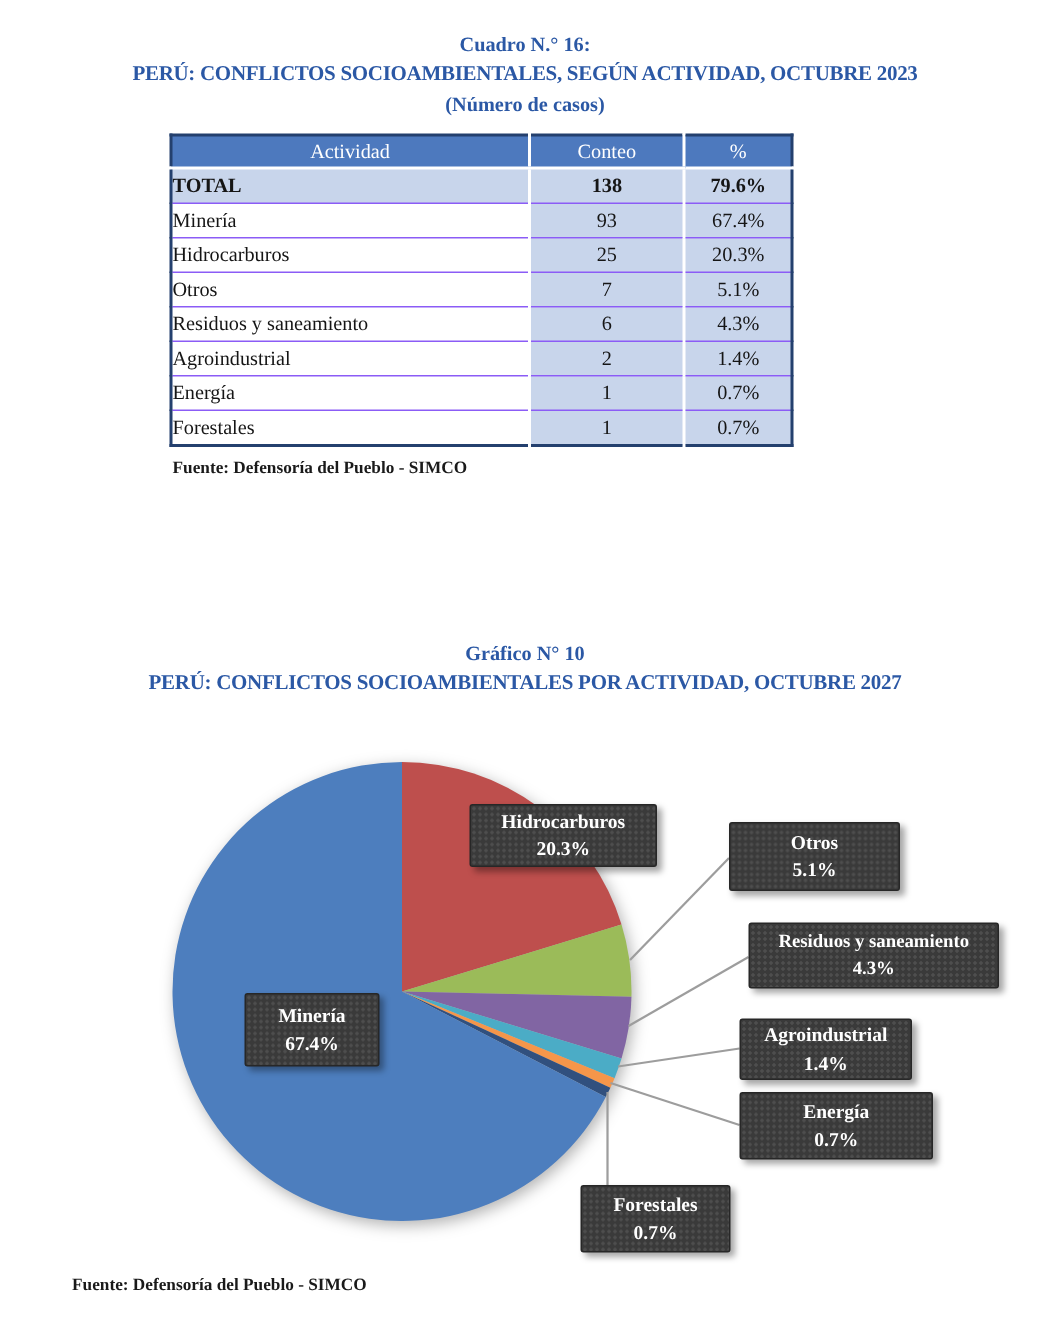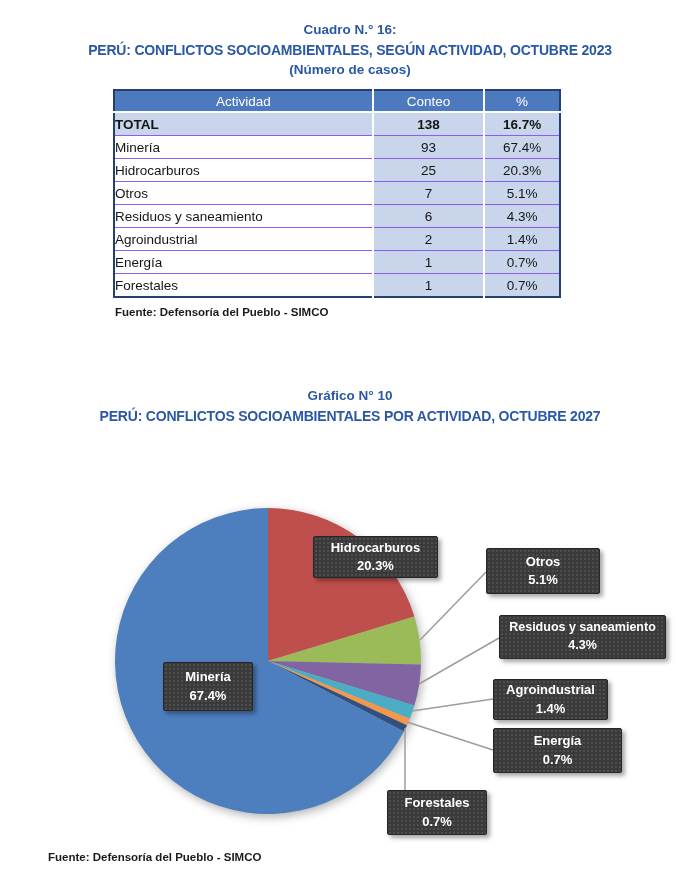--- a/index.html
+++ b/index.html
@@ -1,31 +1,31 @@
 <!DOCTYPE html>
 <html><head>
 <meta charset="utf-8">
 <style>
   html,body { margin:0; padding:0; background:#fff; }
   #page {
     position:relative; width:700px; height:890px; background:#ffffff;
-    font-family:Liberation Sans, sans-serif; overflow:hidden;
+    font-family:Liberation Serif, serif; overflow:hidden;
   }
 
   
   .title-block { position:absolute; left:0; width:700px; text-align:center;
     color:#2B58A5; font-weight:bold; }
   #table-titles { top:20px; }
-  #chart-titles { top:386px; }
+  #chart-titles { top:426px; }
   .t-small { font-size:13.5px; line-height:20px; }
   .t-main  { font-size:14px; line-height:20px; letter-spacing:-0.2px; }
 
   
   #conflicts-table {
-    position:absolute; left:113px; top:89px; width:448px;
+    position:absolute; left:113px; top:89px; width:416px;
     border-collapse:collapse; font-size:13.5px; color:#151515;
     border:2px solid #24406E;
     padding-left:28px;
   }
   #conflicts-table th {
     background:#4D79BE; color:#fff; font-weight:normal; height:20px;
     font-size:13.5px; border-bottom:2px solid #fff; padding:0;
   }
   #conflicts-table th.sep, #conflicts-table td.sep { border-left:2px solid #fff; }
   #conflicts-table td { height:22px; padding:0; border-bottom:1px solid #8b5cf6; }
@@ -86,21 +86,21 @@
       <tr>
         <th>Actividad</th>
         <th class="sep">Conteo</th>
         <th class="sep">%</th>
       </tr>
     </thead>
     <tbody>
       <tr class="total-row">
         <td class="act">TOTAL</td>
         <td class="num sep">138</td>
-        <td class="num sep">16.7%</td>
+        <td class="num sep">79.6%</td>
       </tr>
       <tr>
         <td class="act">Minería</td>
         <td class="num sep">93</td>
         <td class="num sep">67.4%</td>
       </tr>
       <tr>
         <td class="act">Hidrocarburos</td>
         <td class="num sep">25</td>
         <td class="num sep">20.3%</td>

